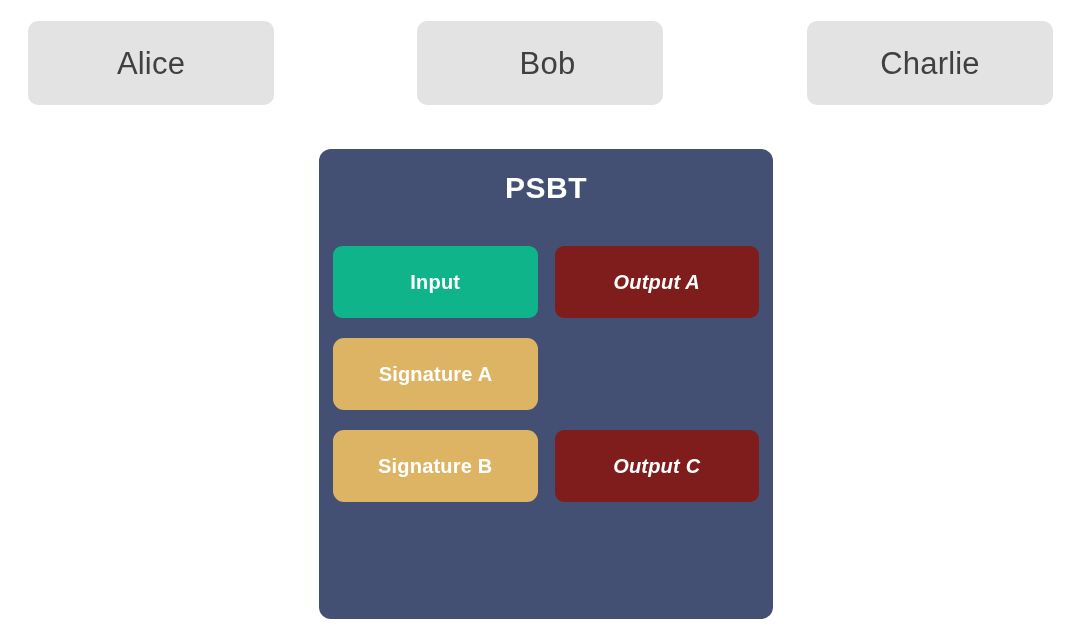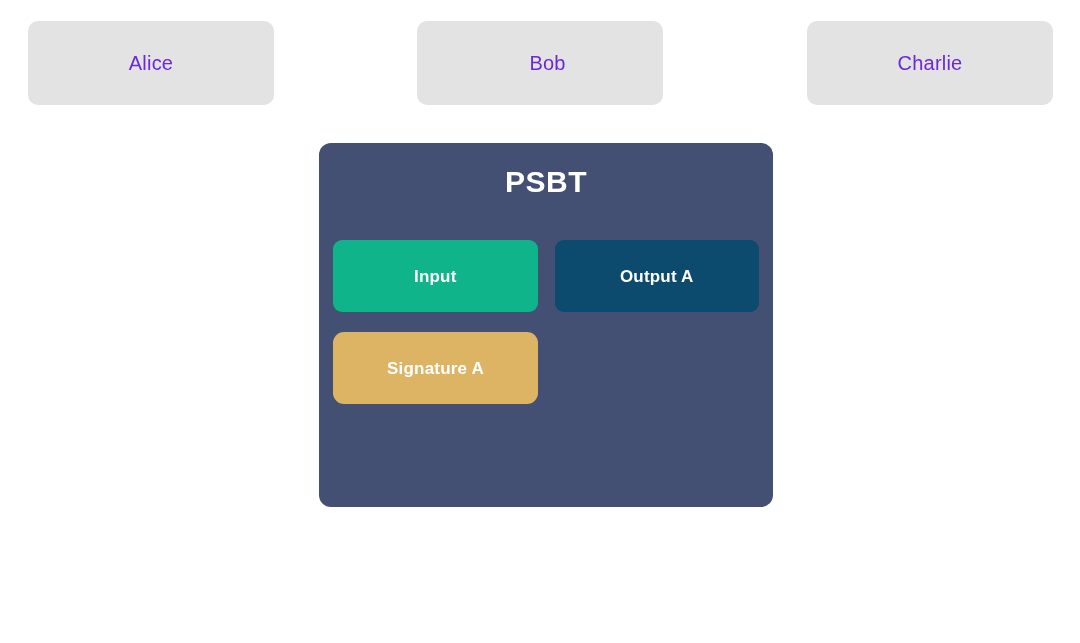--- a/index.html
+++ b/index.html
@@ -26,37 +26,37 @@
     width: 246px;
     height: 84px;
     background: #e3e3e3;
     border-radius: 10px;
     display: flex;
     align-items: center;
     justify-content: center;
     box-sizing: border-box;
   }
   .participant .label {
-    font-size: 20px;
+    font-size: 31px;
     font-weight: 400;
-    color: #6d28d9;
+    color: #404040;
     letter-spacing: 0.2px;
     line-height: 1;
   }
   #participant-0 { left: 28px; }
   #participant-1 { left: 417px; padding-left: 15px; }
   #participant-2 { left: 807px; }
 
   
   #psbt-container {
     position: absolute;
     left: 319px;
-    top: 143px;
+    top: 149px;
     width: 454px;
-    height: 364px;
+    height: 470px;
     background: #434f73;
     border-radius: 12px;
     box-sizing: border-box;
   }
   #psbt-title {
     position: absolute;
     top: 24px;
     left: 0;
     width: 100%;
     text-align: center;
@@ -84,29 +84,29 @@
   .chip {
     width: 205px;
     height: 72px;
     border-radius: 9px;
     display: flex;
     align-items: center;
     justify-content: center;
     box-sizing: border-box;
   }
   .chip .chip-label {
-    font-size: 17px;
+    font-size: 20px;
     font-weight: 700;
     color: #ffffff;
     letter-spacing: 0.2px;
     line-height: 1;
   }
   .chip-input     { background: #10b48b; }
   .chip-signature { background: #dcb464; border-radius: 11px; }
-  .chip-output    { background: #0c4a6e; }
+  .chip-output    { background: #7f1d1d; font-style: italic; }
 </style>
 </head>
 <body>
 
 <div id="stage">
 
   <div class="participant" id="participant-0">
     <span class="label">Alice</span>
   </div>
 
@@ -132,17 +132,25 @@
           <span class="chip-label">Output A</span>
         </div>
       </div>
 
       <div class="chip-row">
         <div class="chip chip-signature">
           <span class="chip-label">Signature A</span>
         </div>
       </div>
 
+      <div class="chip-row">
+        <div class="chip chip-signature">
+          <span class="chip-label">Signature B</span>
+        </div>
+        <div class="chip chip-output">
+          <span class="chip-label">Output C</span>
+        </div>
+      </div>
 
     </div>
   </div>
 
 </div>
 
 </body></html>

